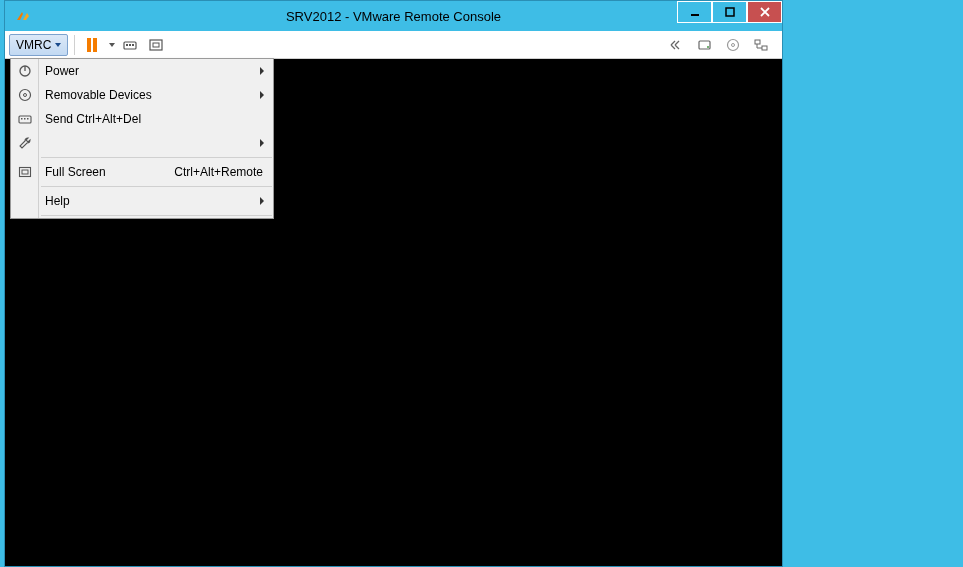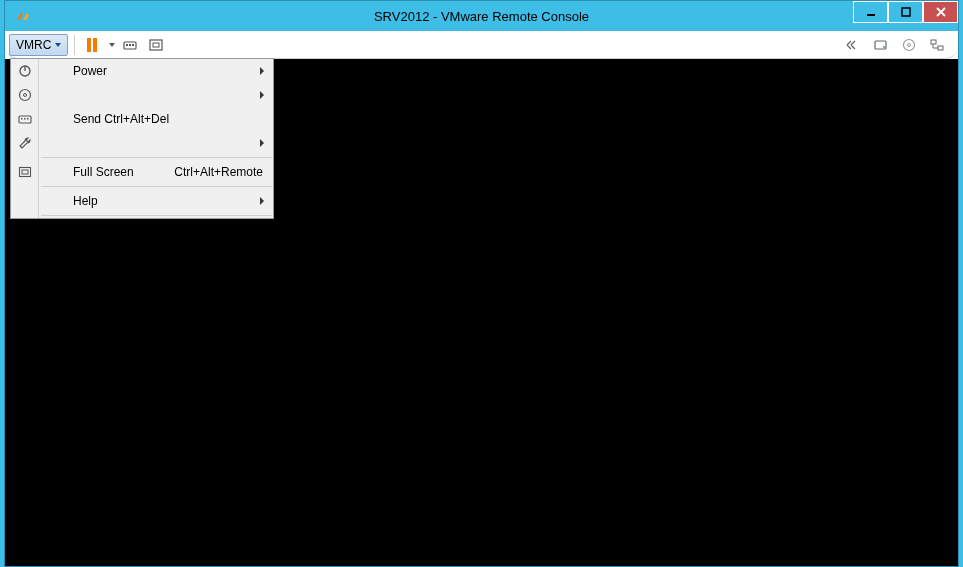--- a/index.html
+++ b/index.html
@@ -13,21 +13,21 @@
       background: #3ebde6;
       width: 963px;
       height: 567px;
       overflow: hidden;
       position: relative;
     }
     .window {
       position: absolute;
       left: 4px;
       top: 0;
-      width: 955px;
+      width: 779px;
       height: 567px;
       background: #fff;
       border: 1px solid #2a8fb5;
       display: flex;
       flex-direction: column;
     }
     .titlebar {
       height: 30px;
       background: #3ebde6;
       display: flex;
@@ -76,21 +76,20 @@
       color: #fff;
     }
     .toolbar {
       height: 28px;
       background: #fff;
       border-bottom: 1px solid #d0d0d0;
       display: flex;
       align-items: center;
       padding: 0 4px;
       gap: 4px;
-      border-radius: 13px;
     }
     .vmrc-btn {
       height: 22px;
       padding: 0 6px;
       background: linear-gradient(#dce8f7, #c2d9f2);
       border: 1px solid #7da2ce;
       border-radius: 2px;
       display: flex;
       align-items: center;
       gap: 4px;
@@ -183,21 +182,20 @@
       left: 4px;
       width: 20px;
       height: 20px;
       display: flex;
       align-items: center;
       justify-content: center;
       z-index: 2;
     }
     .menu-item .label {
       flex: 1;
-      margin-left: 28px;
     }
     .menu-item .shortcut {
       color: #000;
       font-size: 12px;
     }
     .menu-item .submenu-arrow {
       position: absolute;
       right: 9px;
       width: 0;
       height: 0;
@@ -318,20 +316,21 @@
     <span class="submenu-arrow"></span>
   </div>
 
   <div class="menu-item">
     <span class="icon-slot">
       <svg width="14" height="14" viewBox="0 0 14 14">
           <circle cx="7" cy="7" r="5.5" fill="none" stroke="#555" stroke-width="1.2"></circle>
           <circle cx="7" cy="7" r="1.5" fill="none" stroke="#555" stroke-width="1"></circle>
         </svg>
     </span>
+    <span class="label">Removable Devices</span>
     <span class="submenu-arrow"></span>
   </div>
 
   <div class="menu-item">
     <span class="icon-slot">
       <svg width="14" height="14" viewBox="0 0 14 14">
           <rect x="1" y="4" width="12" height="7" rx="1" fill="none" stroke="#555" stroke-width="1.1"></rect>
           <rect x="3" y="6" width="1.5" height="1.5" fill="#555"></rect>
           <rect x="6" y="6" width="1.5" height="1.5" fill="#555"></rect>
           <rect x="9" y="6" width="1.5" height="1.5" fill="#555"></rect>

